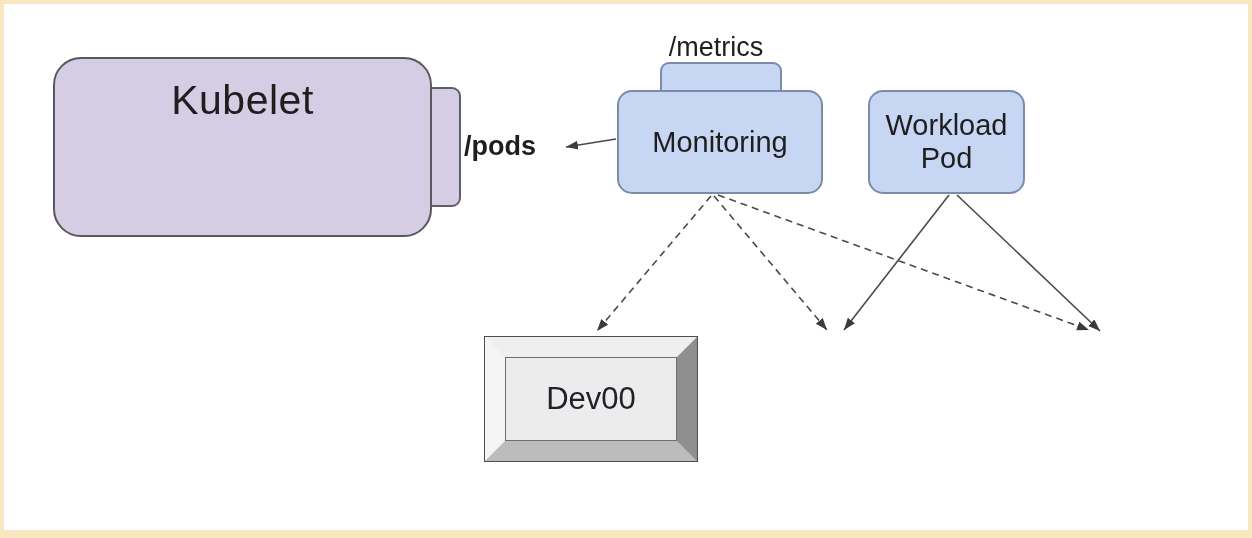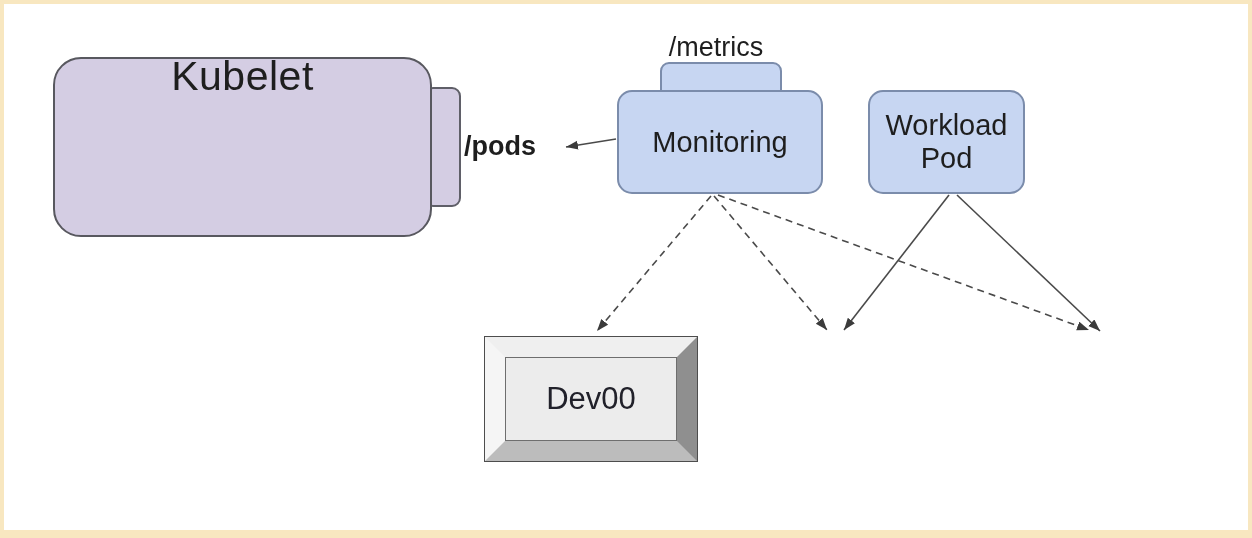--- a/index.html
+++ b/index.html
@@ -17,21 +17,21 @@
   }
   .node{position:absolute;box-sizing:border-box;color:#1e1e1e;}
   
   .kubelet-back{
     left:424px;top:87px;width:37px;height:120px;
     background:#d4cde3;border:2px solid #5f5f68;border-radius:9px;z-index:1;
   }
   .kubelet{
     left:53px;top:57px;width:379px;height:180px;
     background:#d4cde3;border:2px solid #58585f;border-radius:28px;
-    z-index:2;text-align:center;padding-top:49px;
+    z-index:2;text-align:center;padding-top:73px;
     font-size:41px;letter-spacing:0.5px;
   }
   .kubelet span{position:relative;top:-55px;}
   
   .blue{
     background:#c7d6f2;border:2px solid #7b8cab;
     display:flex;flex-direction:column;align-items:center;justify-content:center;
     font-size:29px;line-height:33px;text-align:center;z-index:2;
   }
   .monitoring{left:617px;top:90px;width:206px;height:104px;border-radius:15px;}

